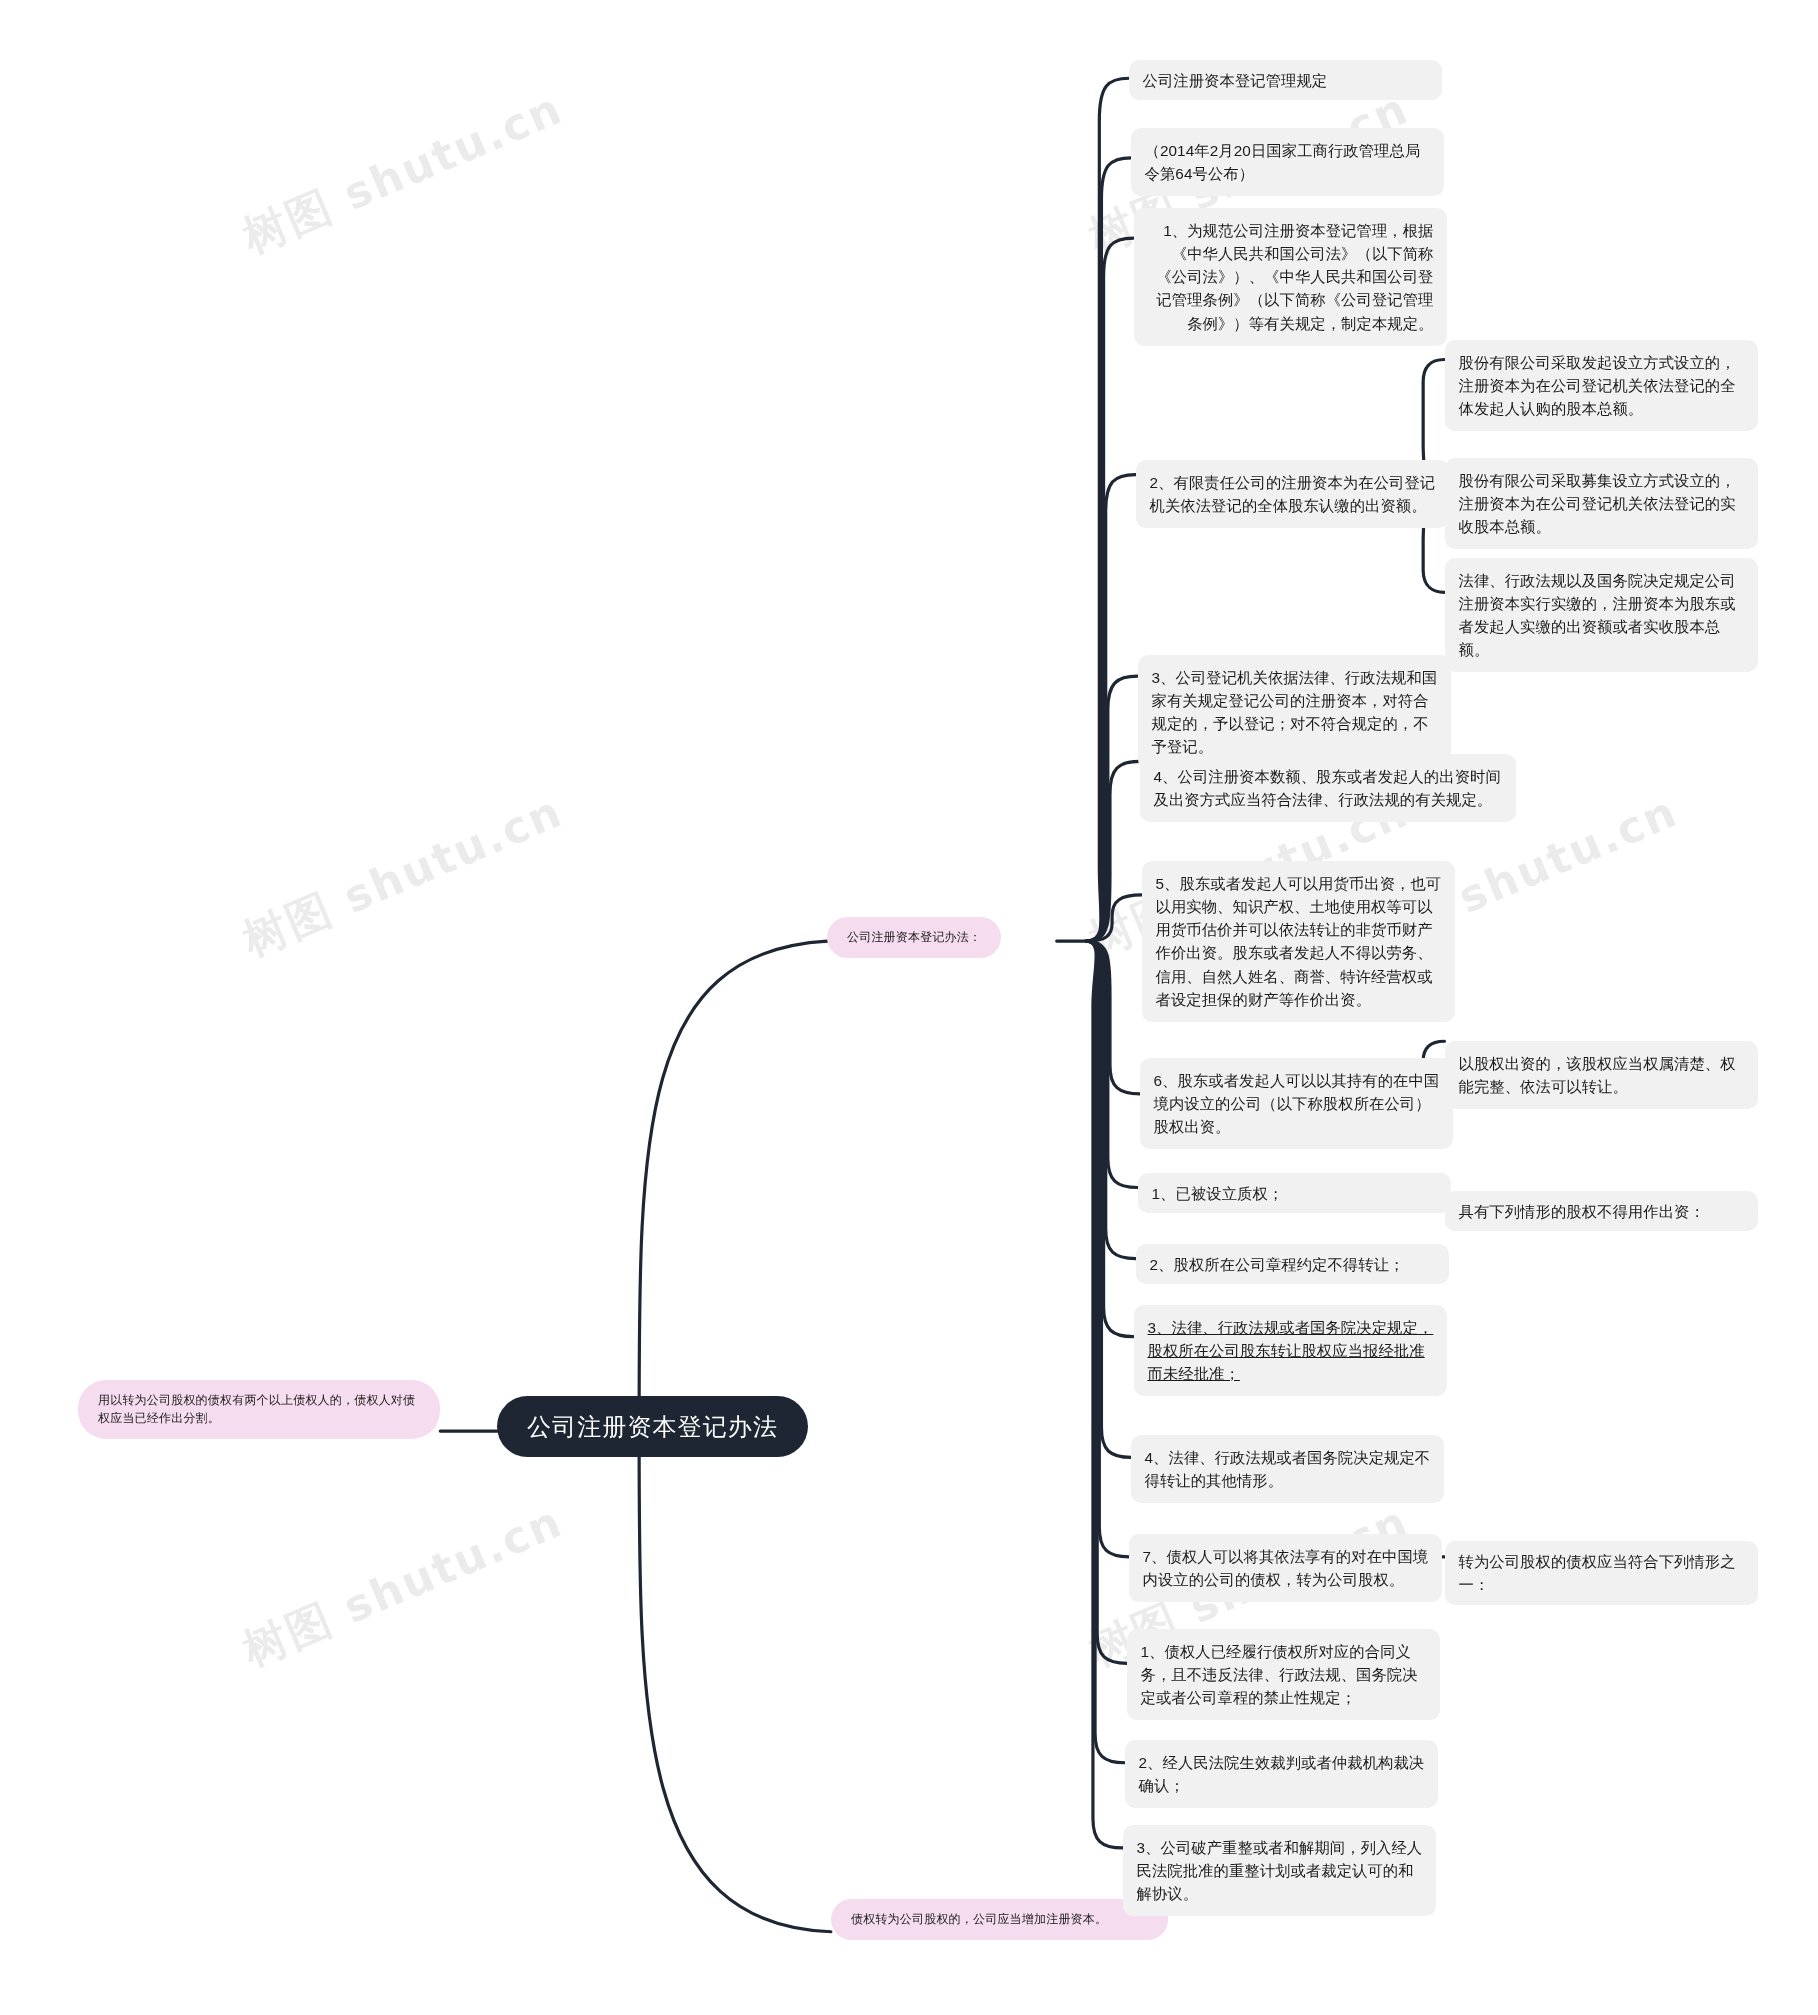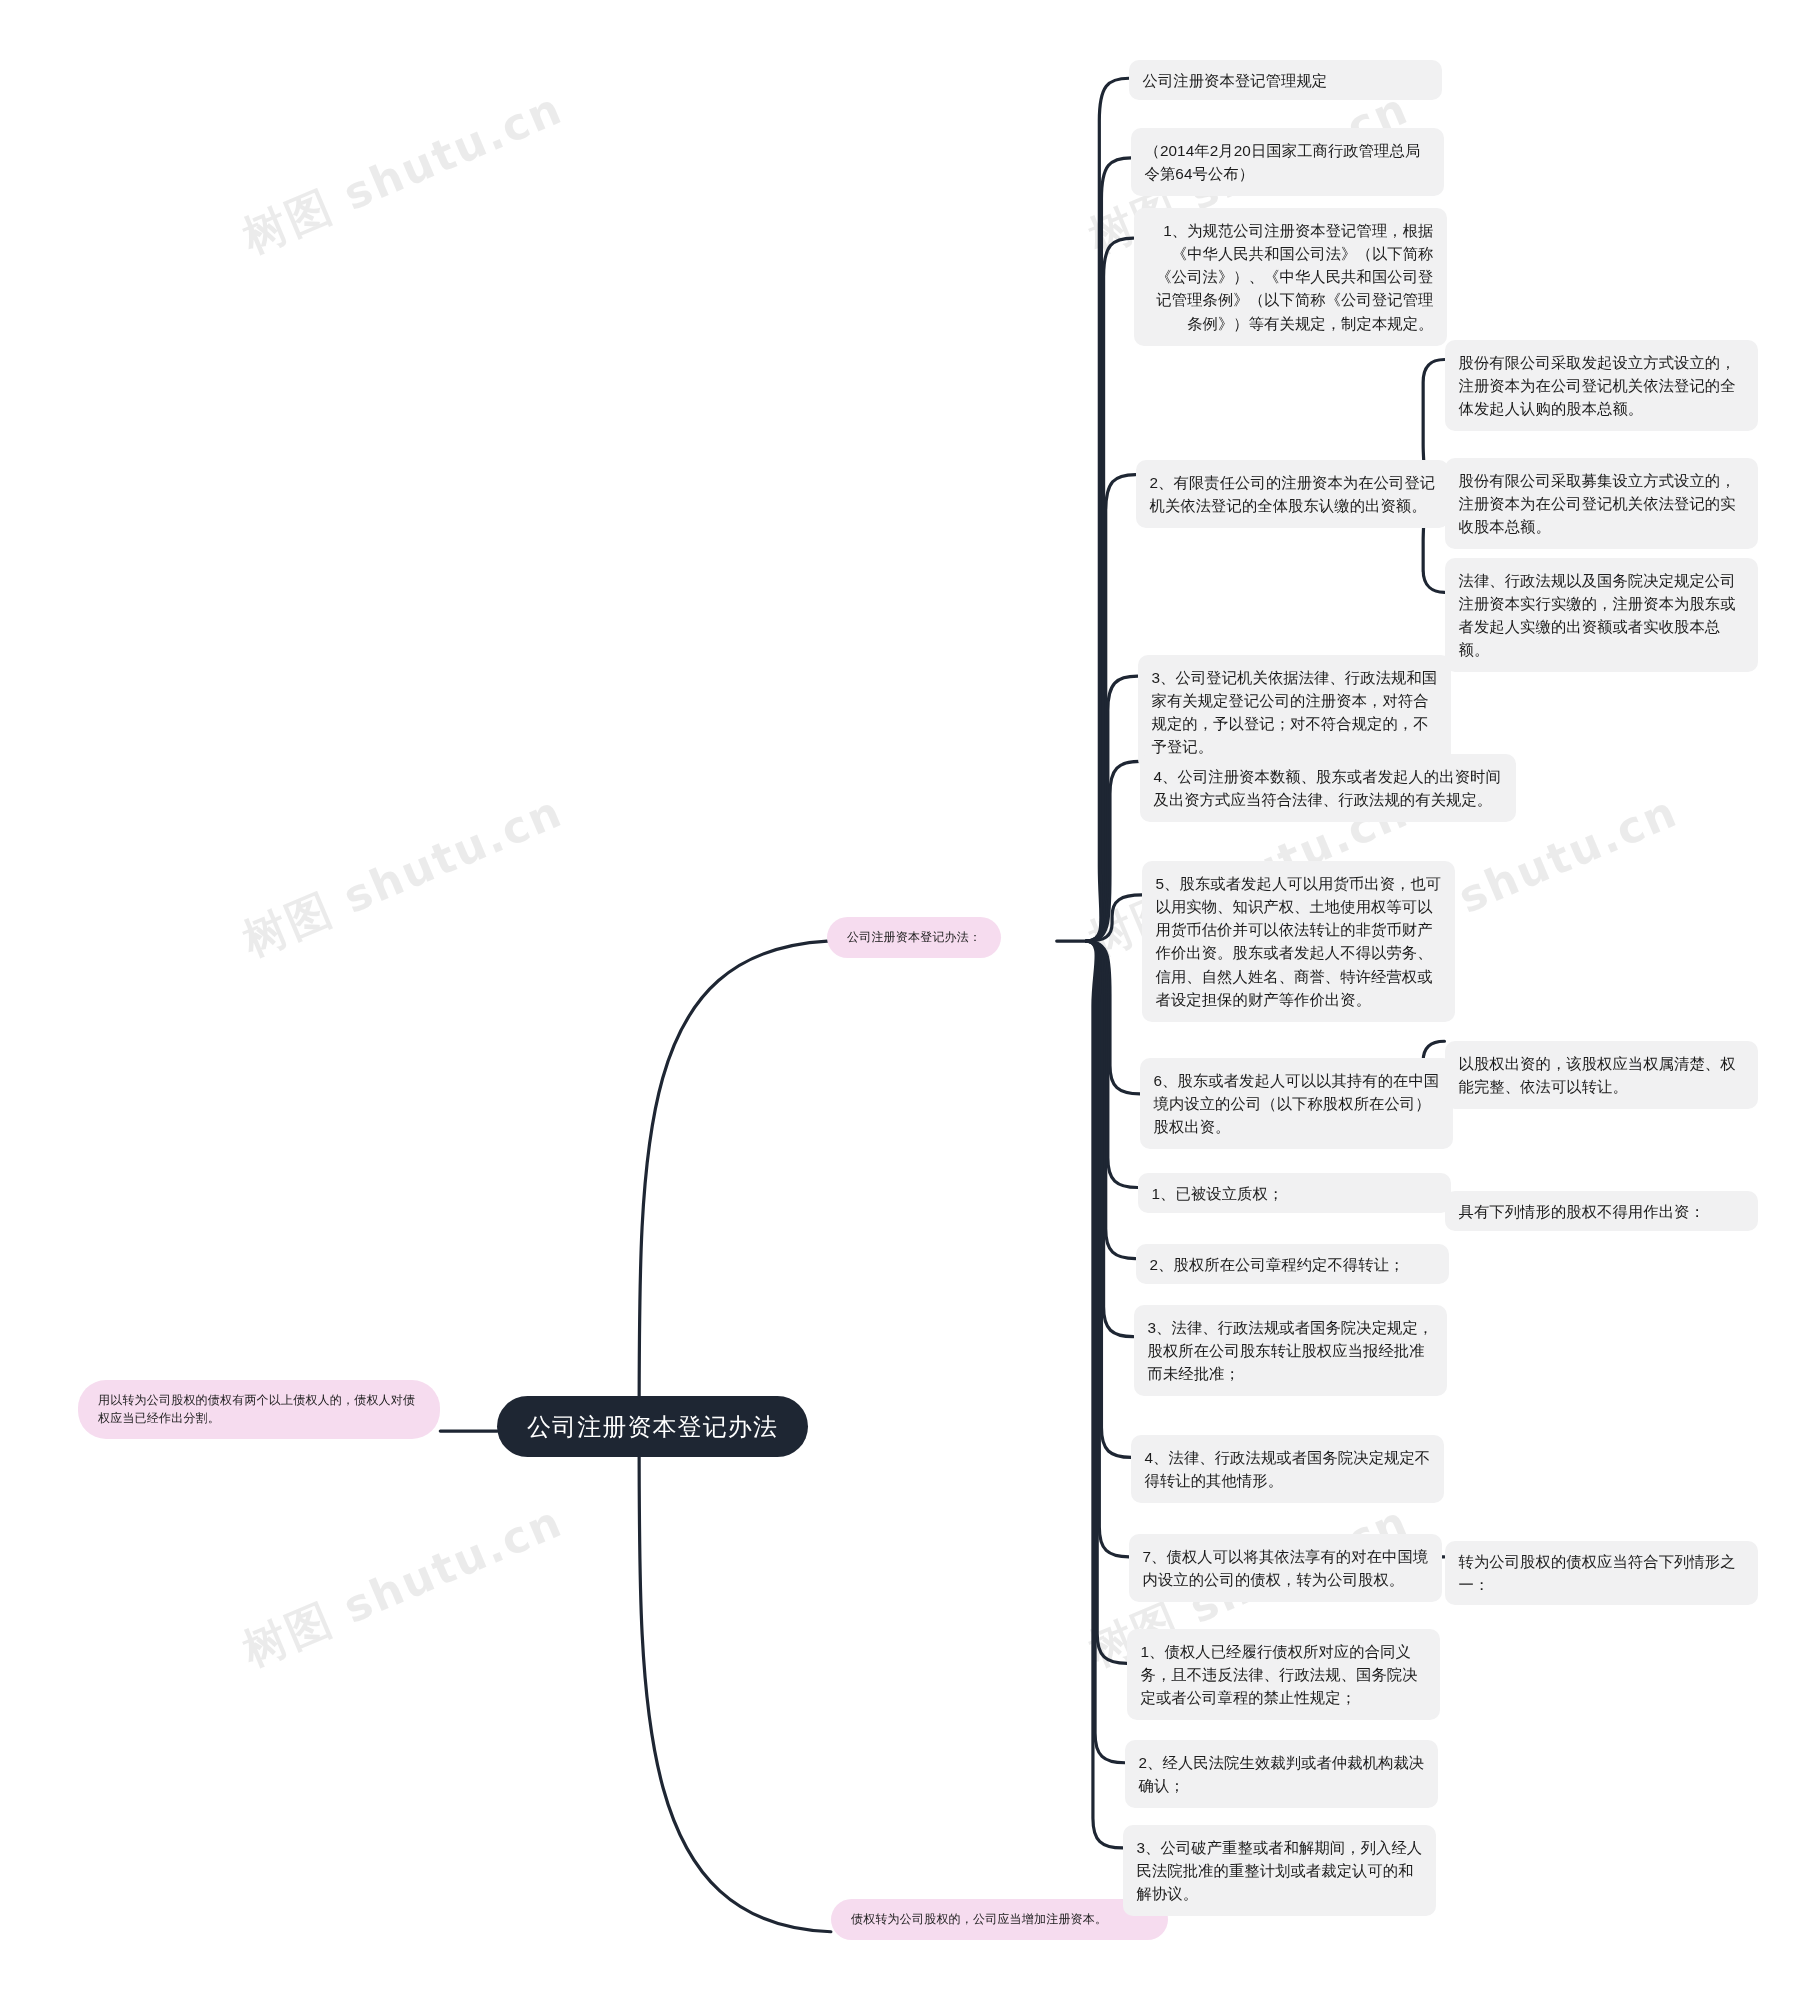--- a/index.html
+++ b/index.html
@@ -142,21 +142,21 @@
   <div class="node" style="left:1140px;top:754px;width:376px;">4、公司注册资本数额、股东或者发起人的出资时间及出资方式应当符合法律、行政法规的有关规定。</div>
 
   <div class="node" style="left:1142px;top:861px;width:313px;">5、股东或者发起人可以用货币出资，也可以用实物、知识产权、土地使用权等可以用货币估价并可以依法转让的非货币财产作价出资。股东或者发起人不得以劳务、信用、自然人姓名、商誉、特许经营权或者设定担保的财产等作价出资。</div>
 
   <div class="node" style="left:1140px;top:1058px;width:313px;">6、股东或者发起人可以以其持有的在中国境内设立的公司（以下称股权所在公司）股权出资。</div>
 
   <div class="node small" style="left:1138px;top:1173px;width:313px;">1、已被设立质权；</div>
 
   <div class="node small" style="left:1136px;top:1244px;width:313px;">2、股权所在公司章程约定不得转让；</div>
 
-  <div class="node" style="left:1134px;top:1305px;width:313px;">3、法律、行政法规或者国务院决定规定，股权所在公司股东转让股权应当报经批准而未经批准；</div>
+  <div class="node" style="left:1134px;top:1305px;width:313px;text-decoration:underline;">3、法律、行政法规或者国务院决定规定，股权所在公司股东转让股权应当报经批准而未经批准；</div>
 
   <div class="node" style="left:1131px;top:1435px;width:313px;">4、法律、行政法规或者国务院决定规定不得转让的其他情形。</div>
 
   <div class="node" style="left:1129px;top:1534px;width:313px;">7、债权人可以将其依法享有的对在中国境内设立的公司的债权，转为公司股权。</div>
 
   <div class="node" style="left:1127px;top:1629px;width:313px;">1、债权人已经履行债权所对应的合同义务，且不违反法律、行政法规、国务院决定或者公司章程的禁止性规定；</div>
 
   <div class="node" style="left:1125px;top:1740px;width:313px;">2、经人民法院生效裁判或者仲裁机构裁决确认；</div>
 
   <div class="node" style="left:1123px;top:1825px;width:313px;">3、公司破产重整或者和解期间，列入经人民法院批准的重整计划或者裁定认可的和解协议。</div>

